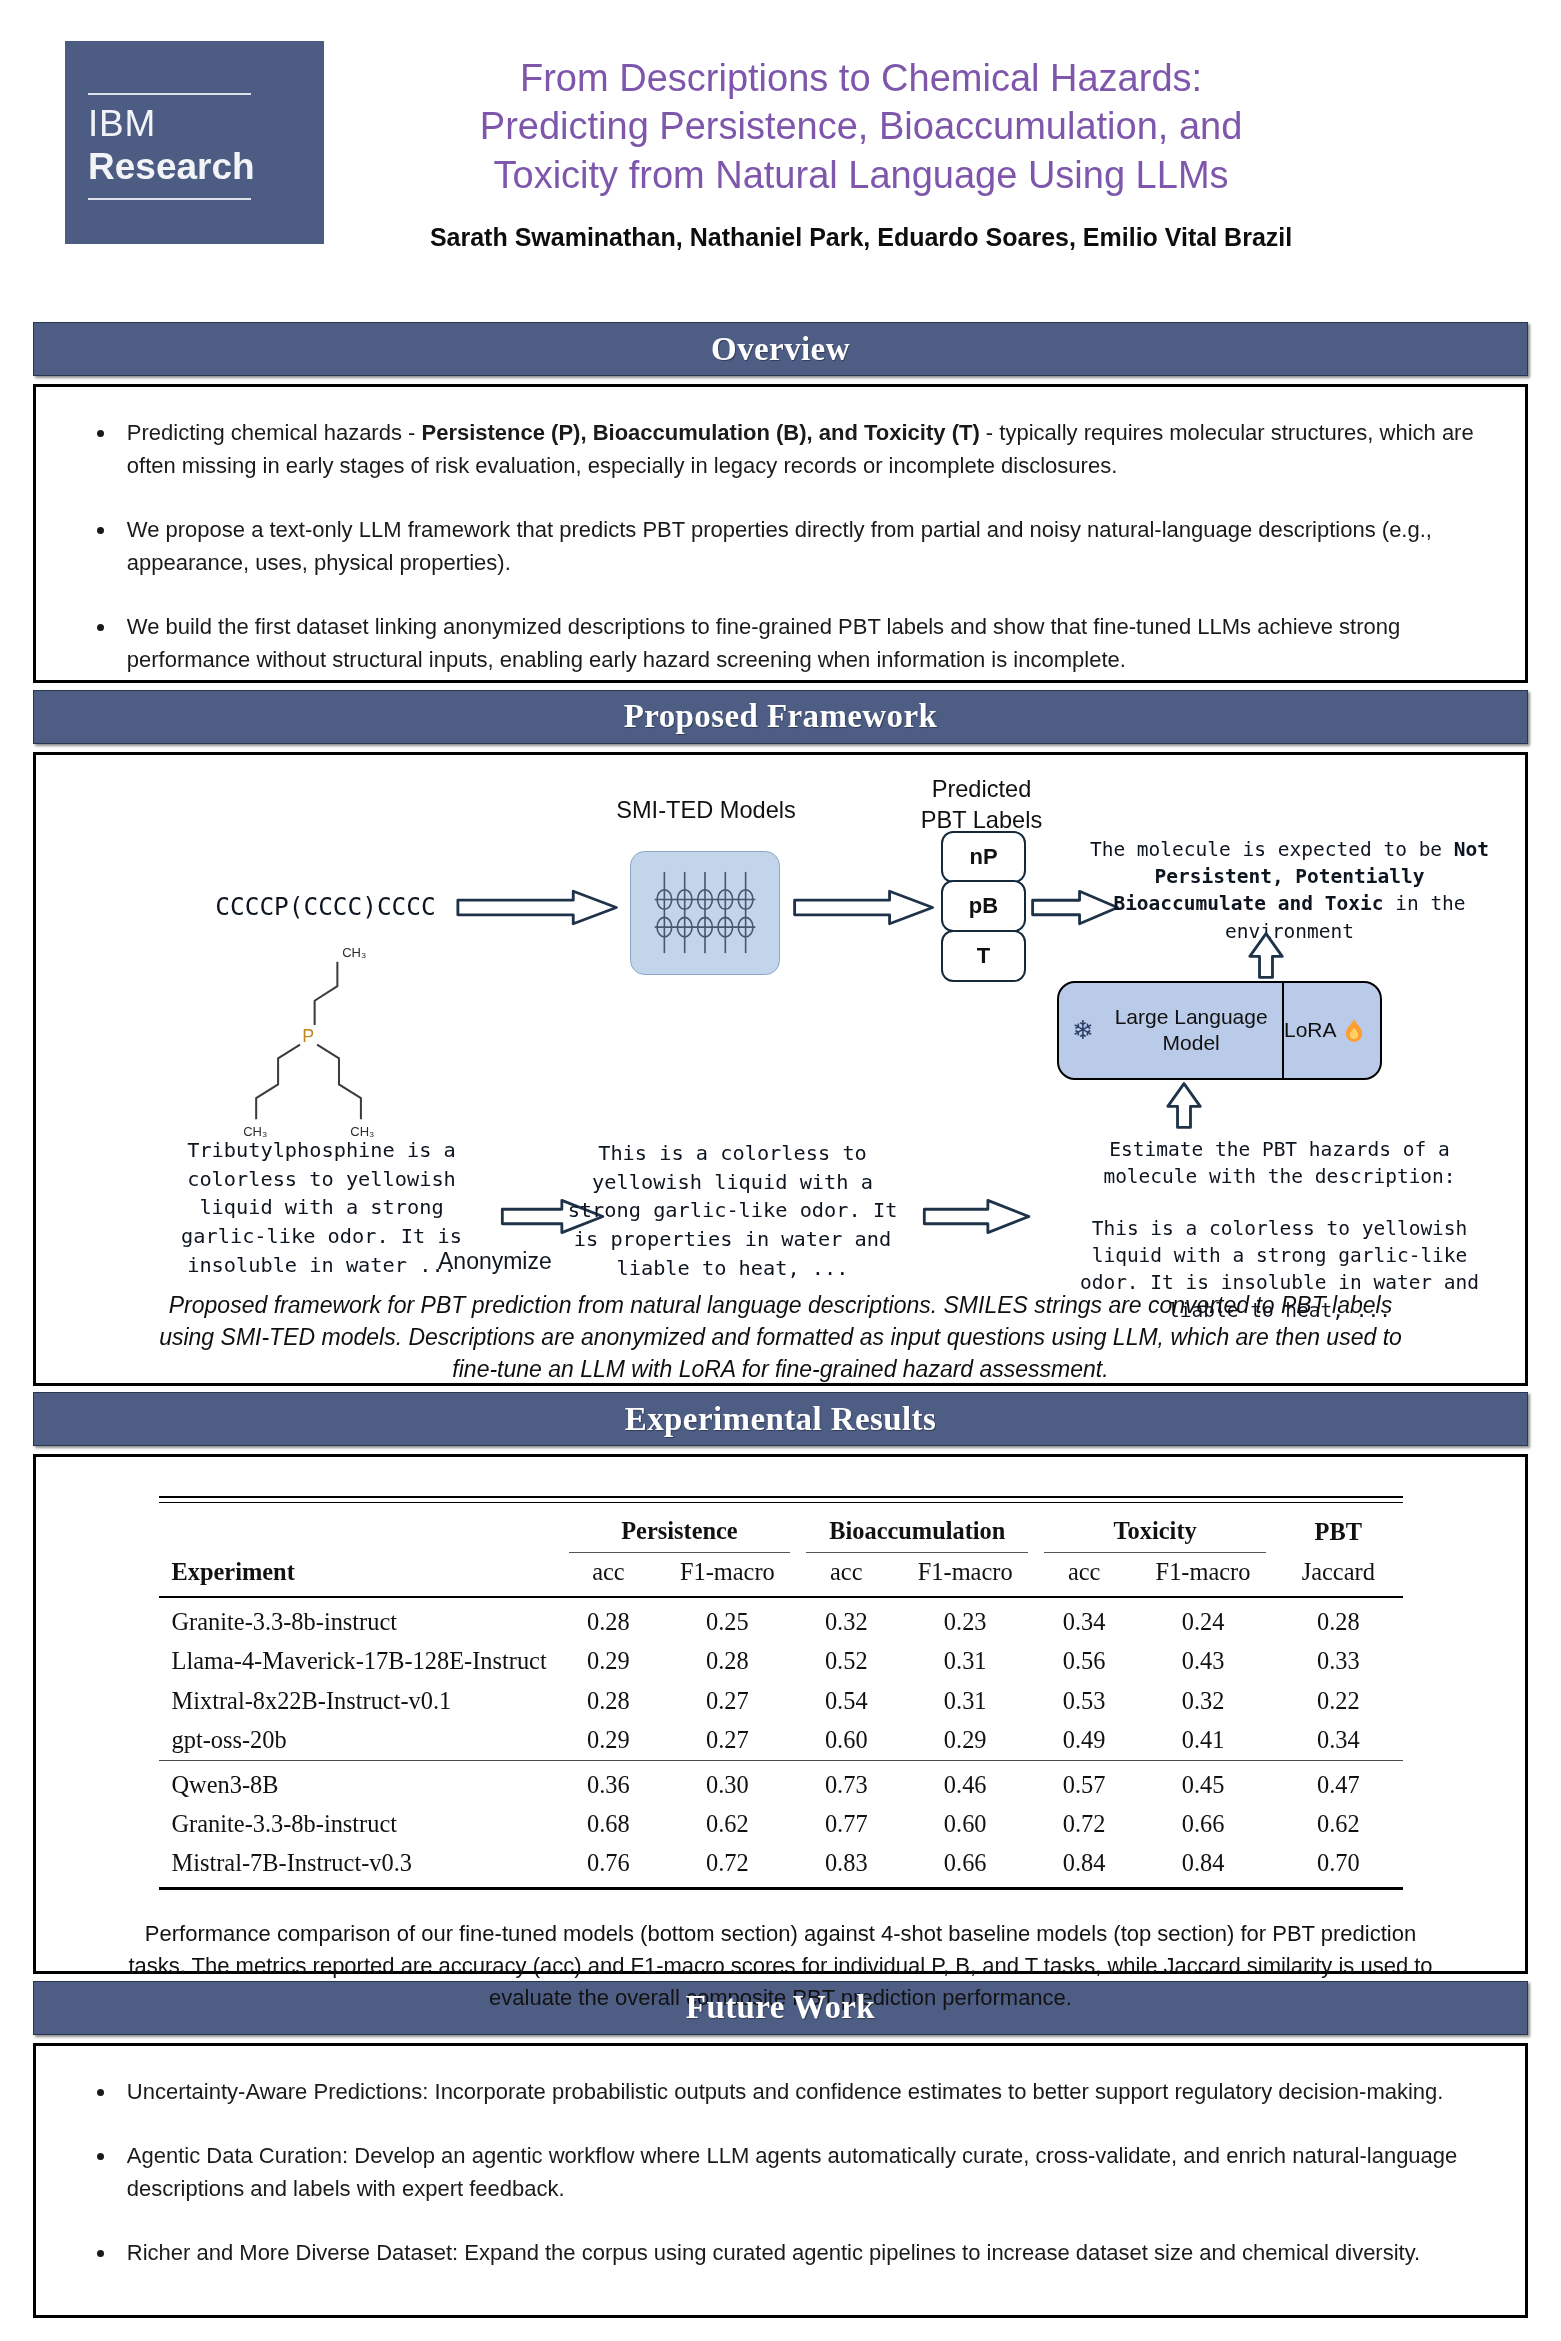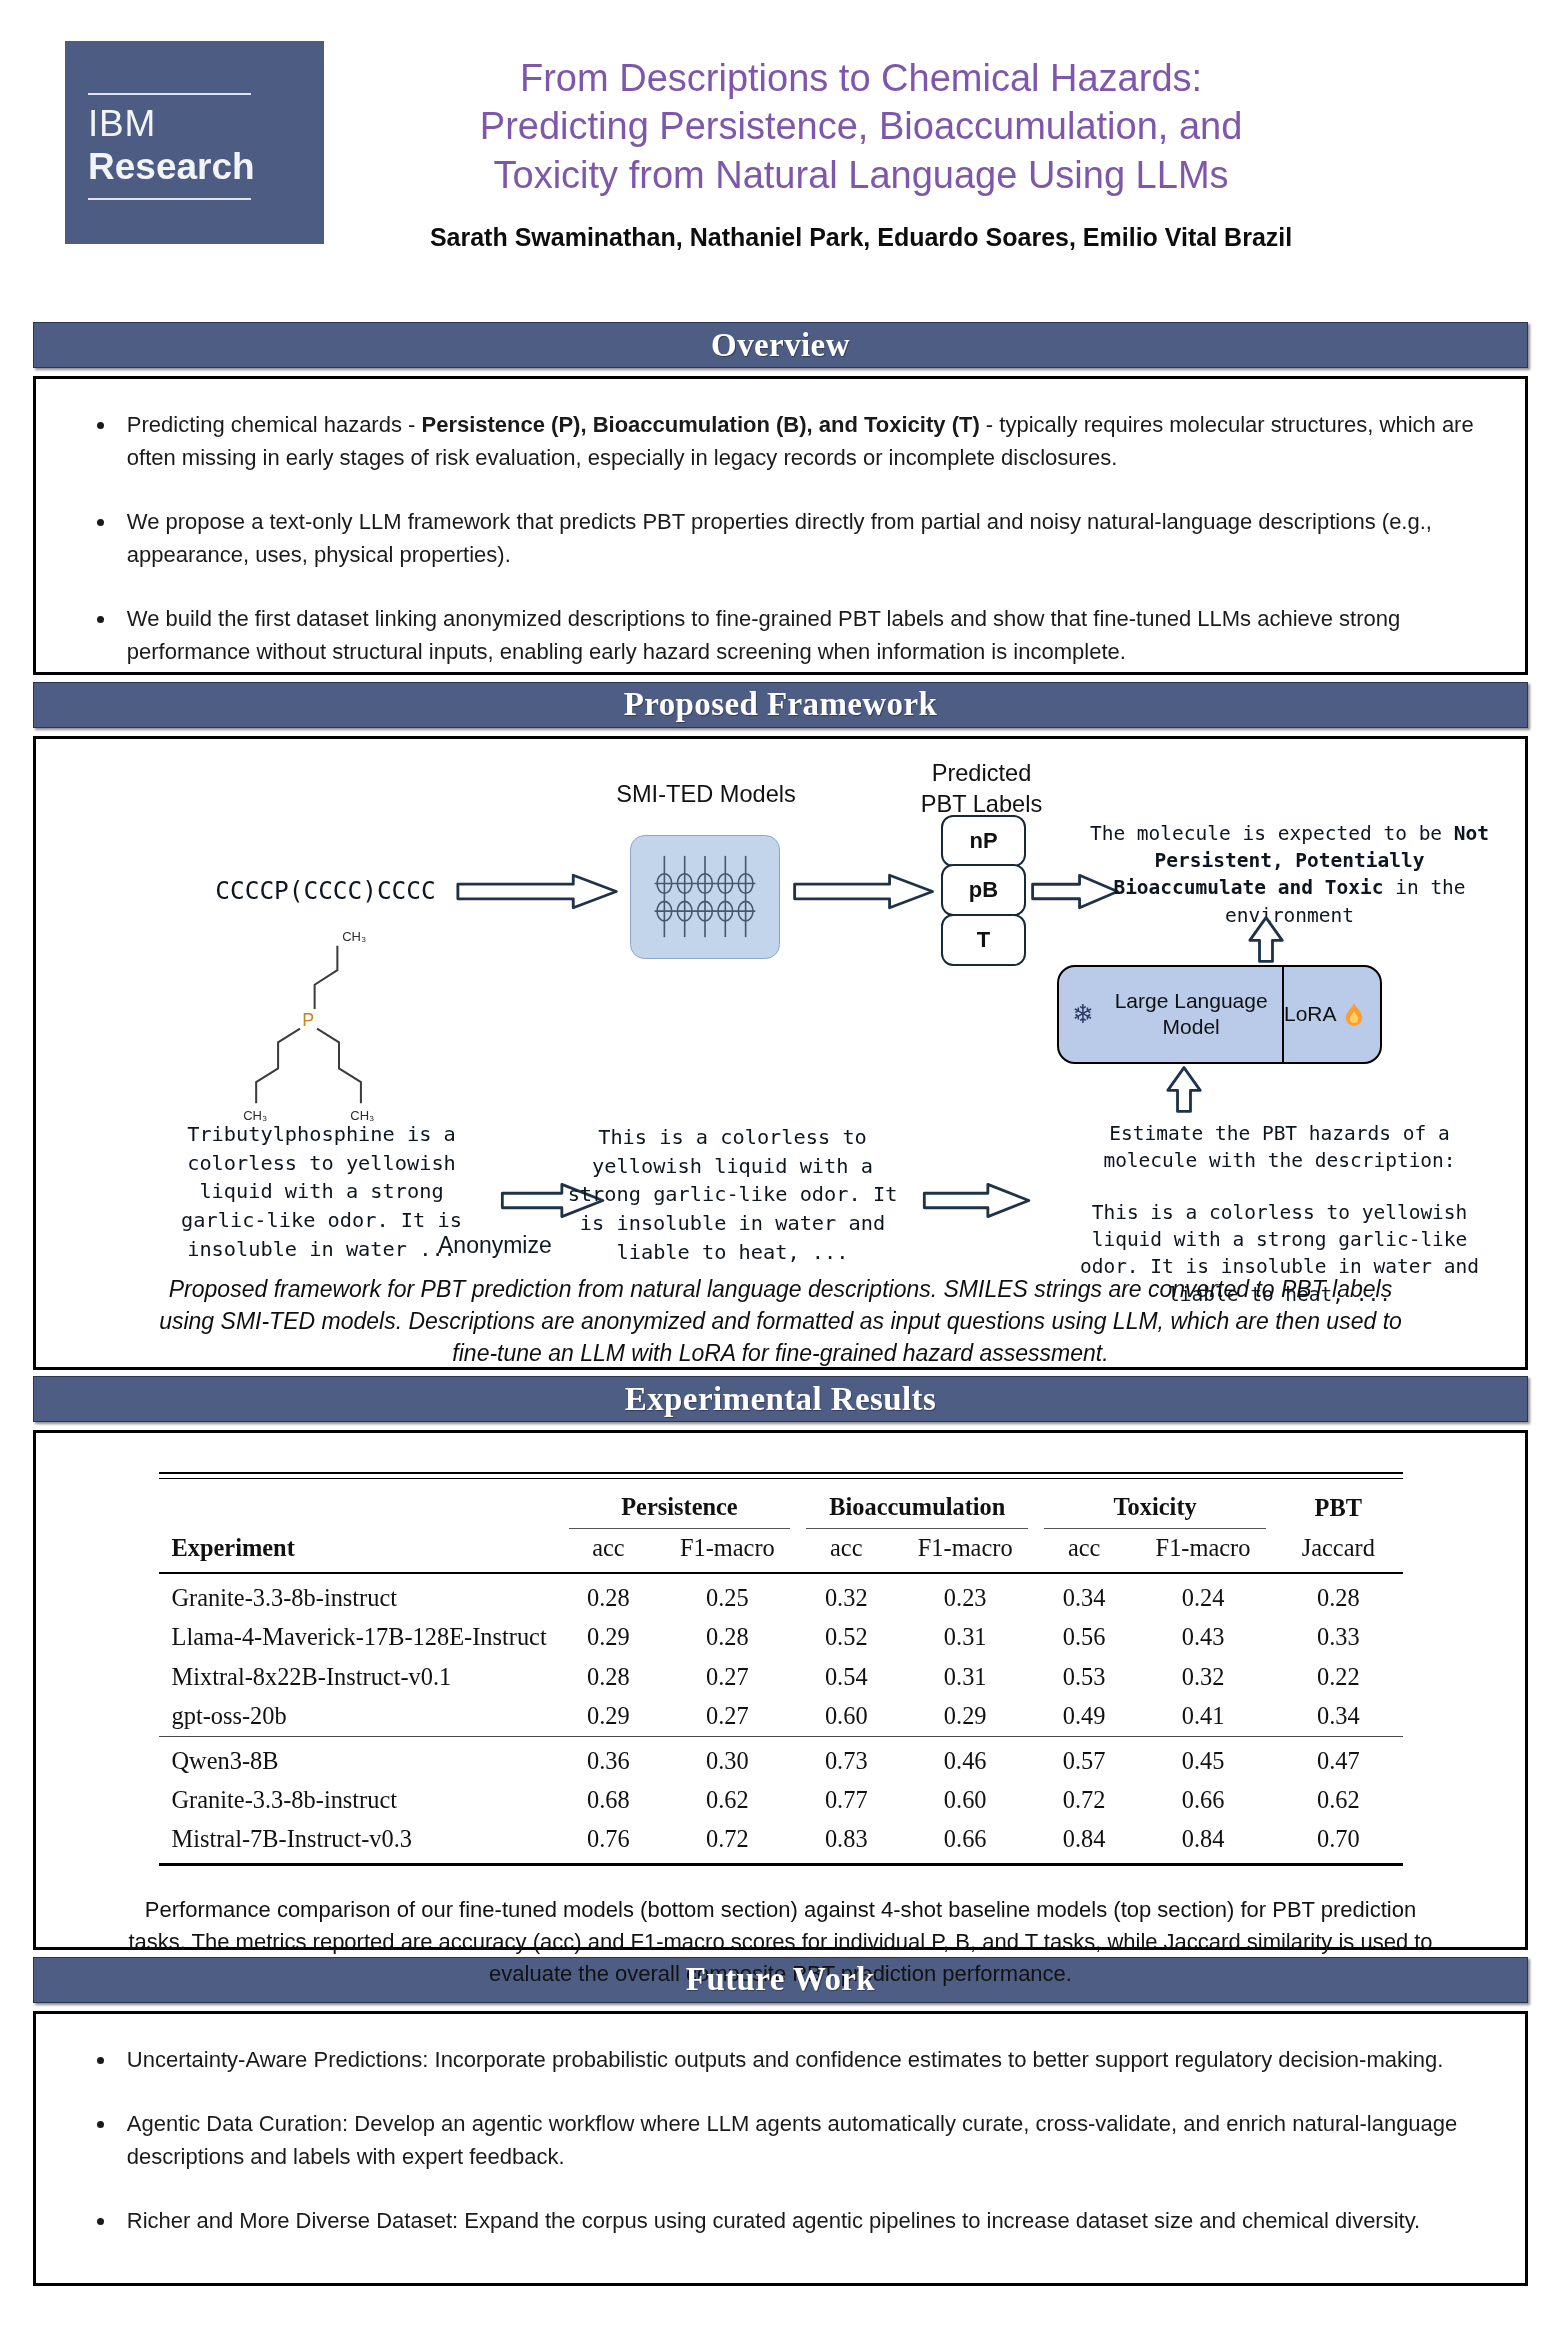--- a/index.html
+++ b/index.html
@@ -12,21 +12,21 @@
              padding:52px 0 0 23px; flex:none; }
   .ibm-rule { width:163px; height:1.6px; background:#dfe3ec; }
   .ibm-line1 { font-size:37px; font-weight:400; letter-spacing:0.8px; margin:8.1px 0 0; }
   .ibm-line2 { font-size:37px; font-weight:700; margin:1.6px 0 9.8px; }
   .title-block { flex:1; text-align:center; padding:13px 122px 0 8.1px; }
   .poster-title { font-size:38px; line-height:1.27; color:#7e57ac; font-weight:400; }
   .authors { margin-top:24.4px; font-size:25px; font-weight:600; color:#0d0d0d; }
 
   
   .section { margin:0 33px 6.5px; }
-  .section-bar { height:46px; background:#4e5d84; border:0.8px solid #2a3550;
+  .section-bar { height:54px; background:#4e5d84; border:0.8px solid #2a3550;
                  box-shadow:1.6px 2.4px 2.4px rgba(0,0,0,0.45);
                  display:flex; align-items:center; justify-content:center; margin-bottom:8.1px;text-align:right; }
   .section-bar h2 { font-family:"Liberation Serif", serif; font-weight:700; color:#fff;
                     font-size:33px; letter-spacing:0.4px; text-shadow:0.8px 0.8px 0.8px rgba(0,0,0,0.35); }
   .section-box { border:3.3px solid #000; background:#fff; }
   .first-section { margin-top:36px; }
 
   
   .bullets { list-style:disc; padding:29px 32px 0 81px; }
   .bullets li { font-size:22px; line-height:1.5; margin-bottom:31px; padding-left:9.8px; color:#1a1a1a; }
@@ -230,21 +230,21 @@
 insoluble in water ...</div>
 
     <svg class="abs blockarrow arr4" width="106" height="37" viewBox="0 0 130 46">
       <polygon points="2,14 76,14 76,3 127,23 76,43 76,32 2,32" fill="#fff" stroke="#1e3349" stroke-width="3.5" stroke-linejoin="round"></polygon>
     </svg>
     <div class="abs anon-label">Anonymize</div>
 
     <div class="abs mono pre mid-desc">This is a colorless to
 yellowish liquid with a
 strong garlic-like odor. It
-is insoluble in water and
+is properties in water and
 liable to heat, ...</div>
 
     <svg class="abs blockarrow arr5" width="110" height="37" viewBox="0 0 135 46">
       <polygon points="2,14 81,14 81,3 132,23 81,43 81,32 2,32" fill="#fff" stroke="#1e3349" stroke-width="3.5" stroke-linejoin="round"></polygon>
     </svg>
 
     <div class="abs mono prompt-text">
       <div class="pre">Estimate the PBT hazards of a
 molecule with the description:</div>
       <div class="prompt-gap"></div>

